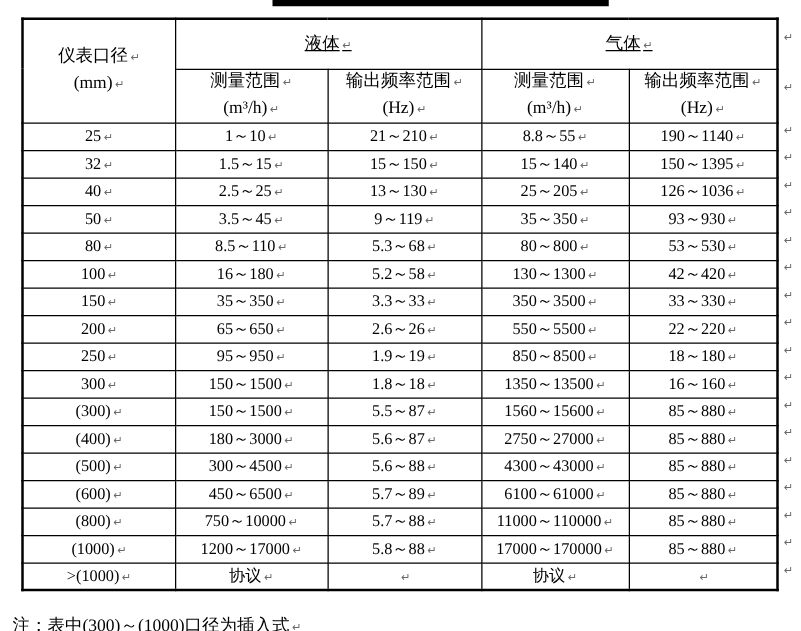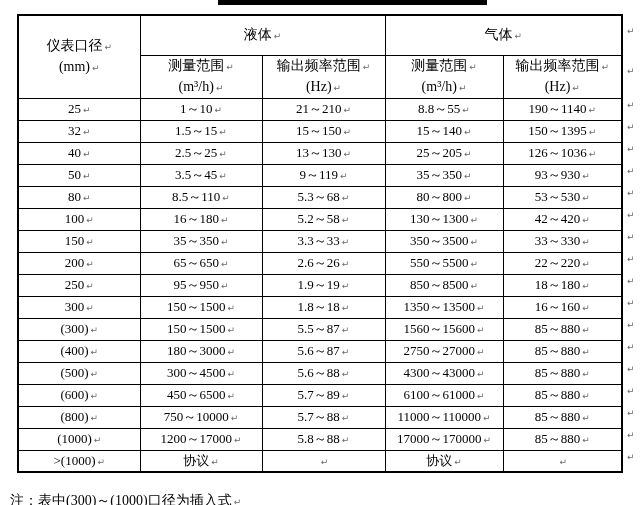--- a/index.html
+++ b/index.html
@@ -17,21 +17,21 @@
     border:2px solid #000000;
   }
   table.spec td,table.spec th{
     border:1px solid #000000;
     text-align:center;vertical-align:middle;
     padding:0;overflow:hidden;white-space:nowrap;
     font-weight:normal;
   }
   tr.hrow1{height:40px;padding-left:32px;}
   tr.hrow2{height:42px;}
-  th.grp{font-size:14px;}
+  th.grp{font-size:14px;text-decoration:underline;}
   th.diam,th.sub{font-size:14px;line-height:20px;}
   tbody tr{height:22px;}
   tbody td{font-size:13px;}
   .mk{
     font-family:"DejaVu Sans",sans-serif;
     font-size:9px;color:#6a6a6a;margin-left:2px;vertical-align:baseline;
   }
   .rowmarks{
     position:absolute;left:627px;top:14px;width:12px;
   }

